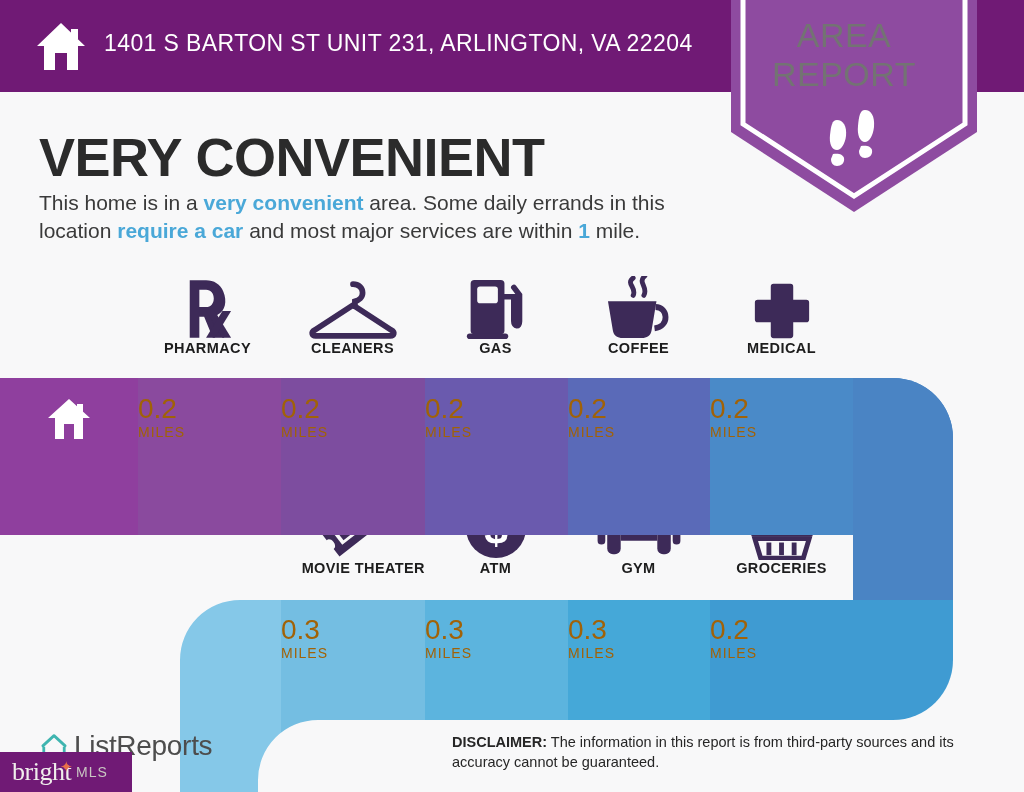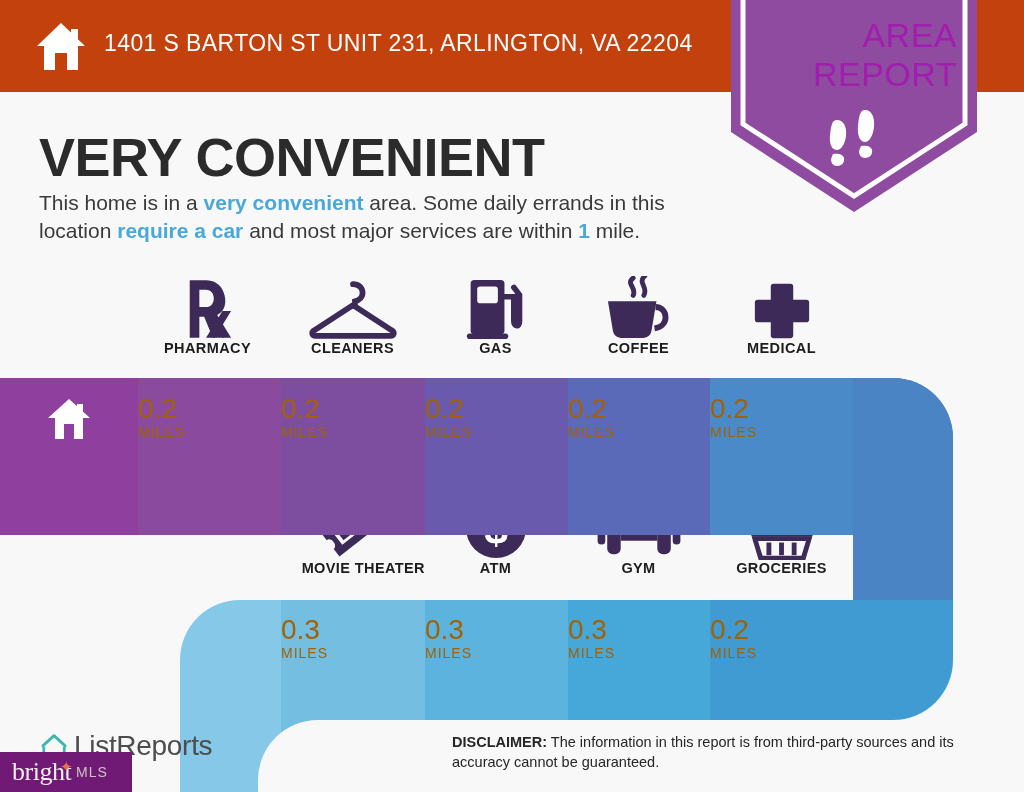--- a/index.html
+++ b/index.html
@@ -7,21 +7,21 @@
   body{
     font-family:"Liberation Sans", sans-serif;
     background:#f8f8f9;
     position:relative;
     overflow:hidden;
   }
 
   
   #header{
     position:absolute; left:0; top:0; width:1024px; height:92px;
-    background:#c2410c;
+    background:#701a75;
   }
   #header-home-icon{
     position:absolute; left:34px; top:20px; width:54px; height:52px;
   }
   #header-address{
     position:absolute; left:104px; top:30px;
     color:#ffffff;
     font-size:23px;
     letter-spacing:0.4px;
     font-weight:400;
@@ -29,21 +29,21 @@
   }
 
   
   #badge{
     position:absolute; left:731px; top:-10px; width:246px; height:222px;
     z-index:6;
   }
   #badge svg{ display:block; }
   #badge-text{
     position:absolute; left:0; top:26px; width:226px;
-    text-align:right; color:#a21caf;
+    text-align:center; color:#737373;
     font-size:34px; line-height:39px; font-weight:400;
     letter-spacing:0.5px;
     pointer-events:none;
   }
   #badge-text span{ display:block; }
 
   
   #title{
     position:absolute; left:39px; top:126px;
     font-size:54px; font-weight:bold; color:#2b2b2b;

